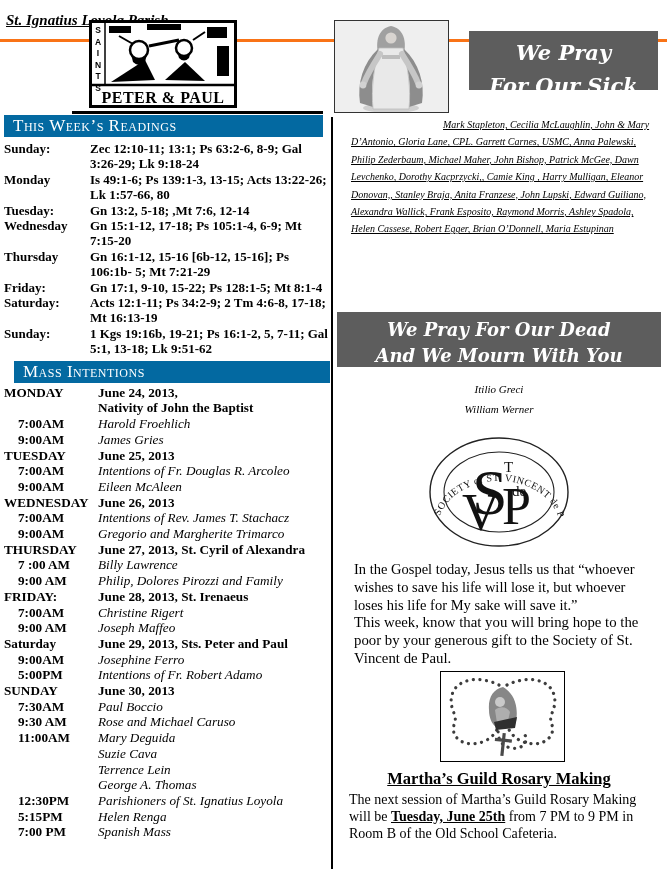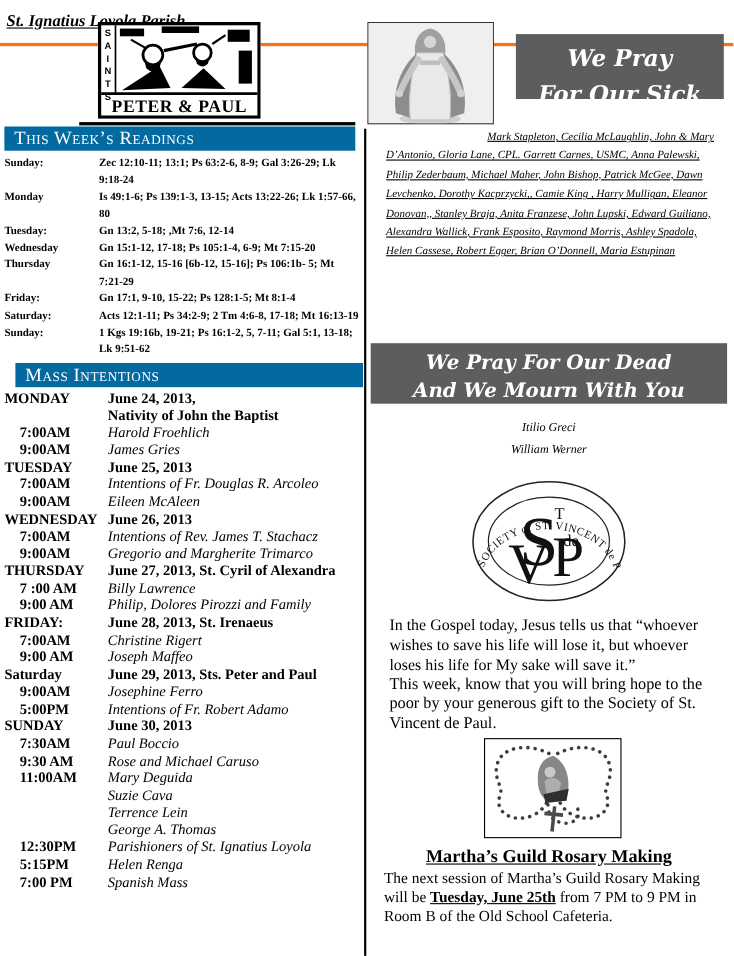--- a/index.html
+++ b/index.html
@@ -20,21 +20,21 @@
   .pp-saints { position:absolute; left:4px; top:5px; writing-mode:vertical-rl; text-orientation:upright;
                font-size:8.5px; font-weight:bold; letter-spacing:1.5px; font-family:"Liberation Sans", sans-serif; }
   .pp-caption { position:absolute; left:0; bottom:1px; width:100%; text-align:center;
                 font-size:16px; font-weight:bold; letter-spacing:0.5px; }
   .pp-line { margin-left:68px; width:251px; height:3px; background:#000; margin-top:3px; }
   .section-bar { background:#0369a1; color:#fff; height:22px; line-height:22px;
                  font-variant:small-caps; font-size:17px; letter-spacing:0.5px; padding-left:9px; }
   .bar-readings { margin-top:1px; width:319px; }
   .bar-intent { margin-top:4px; margin-left:10px; width:316px; }
   .r-rows { margin-top:4px; }
-  .r-row { display:flex; font-size:10px; font-weight:bold; line-height:15.4px; }
+  .r-row { display:flex; font-size:13px; font-weight:bold; line-height:15.4px; }
   .r-day { width:86px; flex:none; }
   .r-refs { flex:1; padding-right:2px; }
   .i-rows { margin-top:2px; }
   .i-row { display:flex; font-size:13.2px; line-height:15.7px; }
   .i-label { width:94px; flex:none; font-weight:bold; }
   .i-row.time .i-label { padding-left:14px; }
   .i-text { flex:1; }
   .i-row.day .i-text { font-weight:bold; }
   .i-row.time .i-text { font-style:italic; }
   

